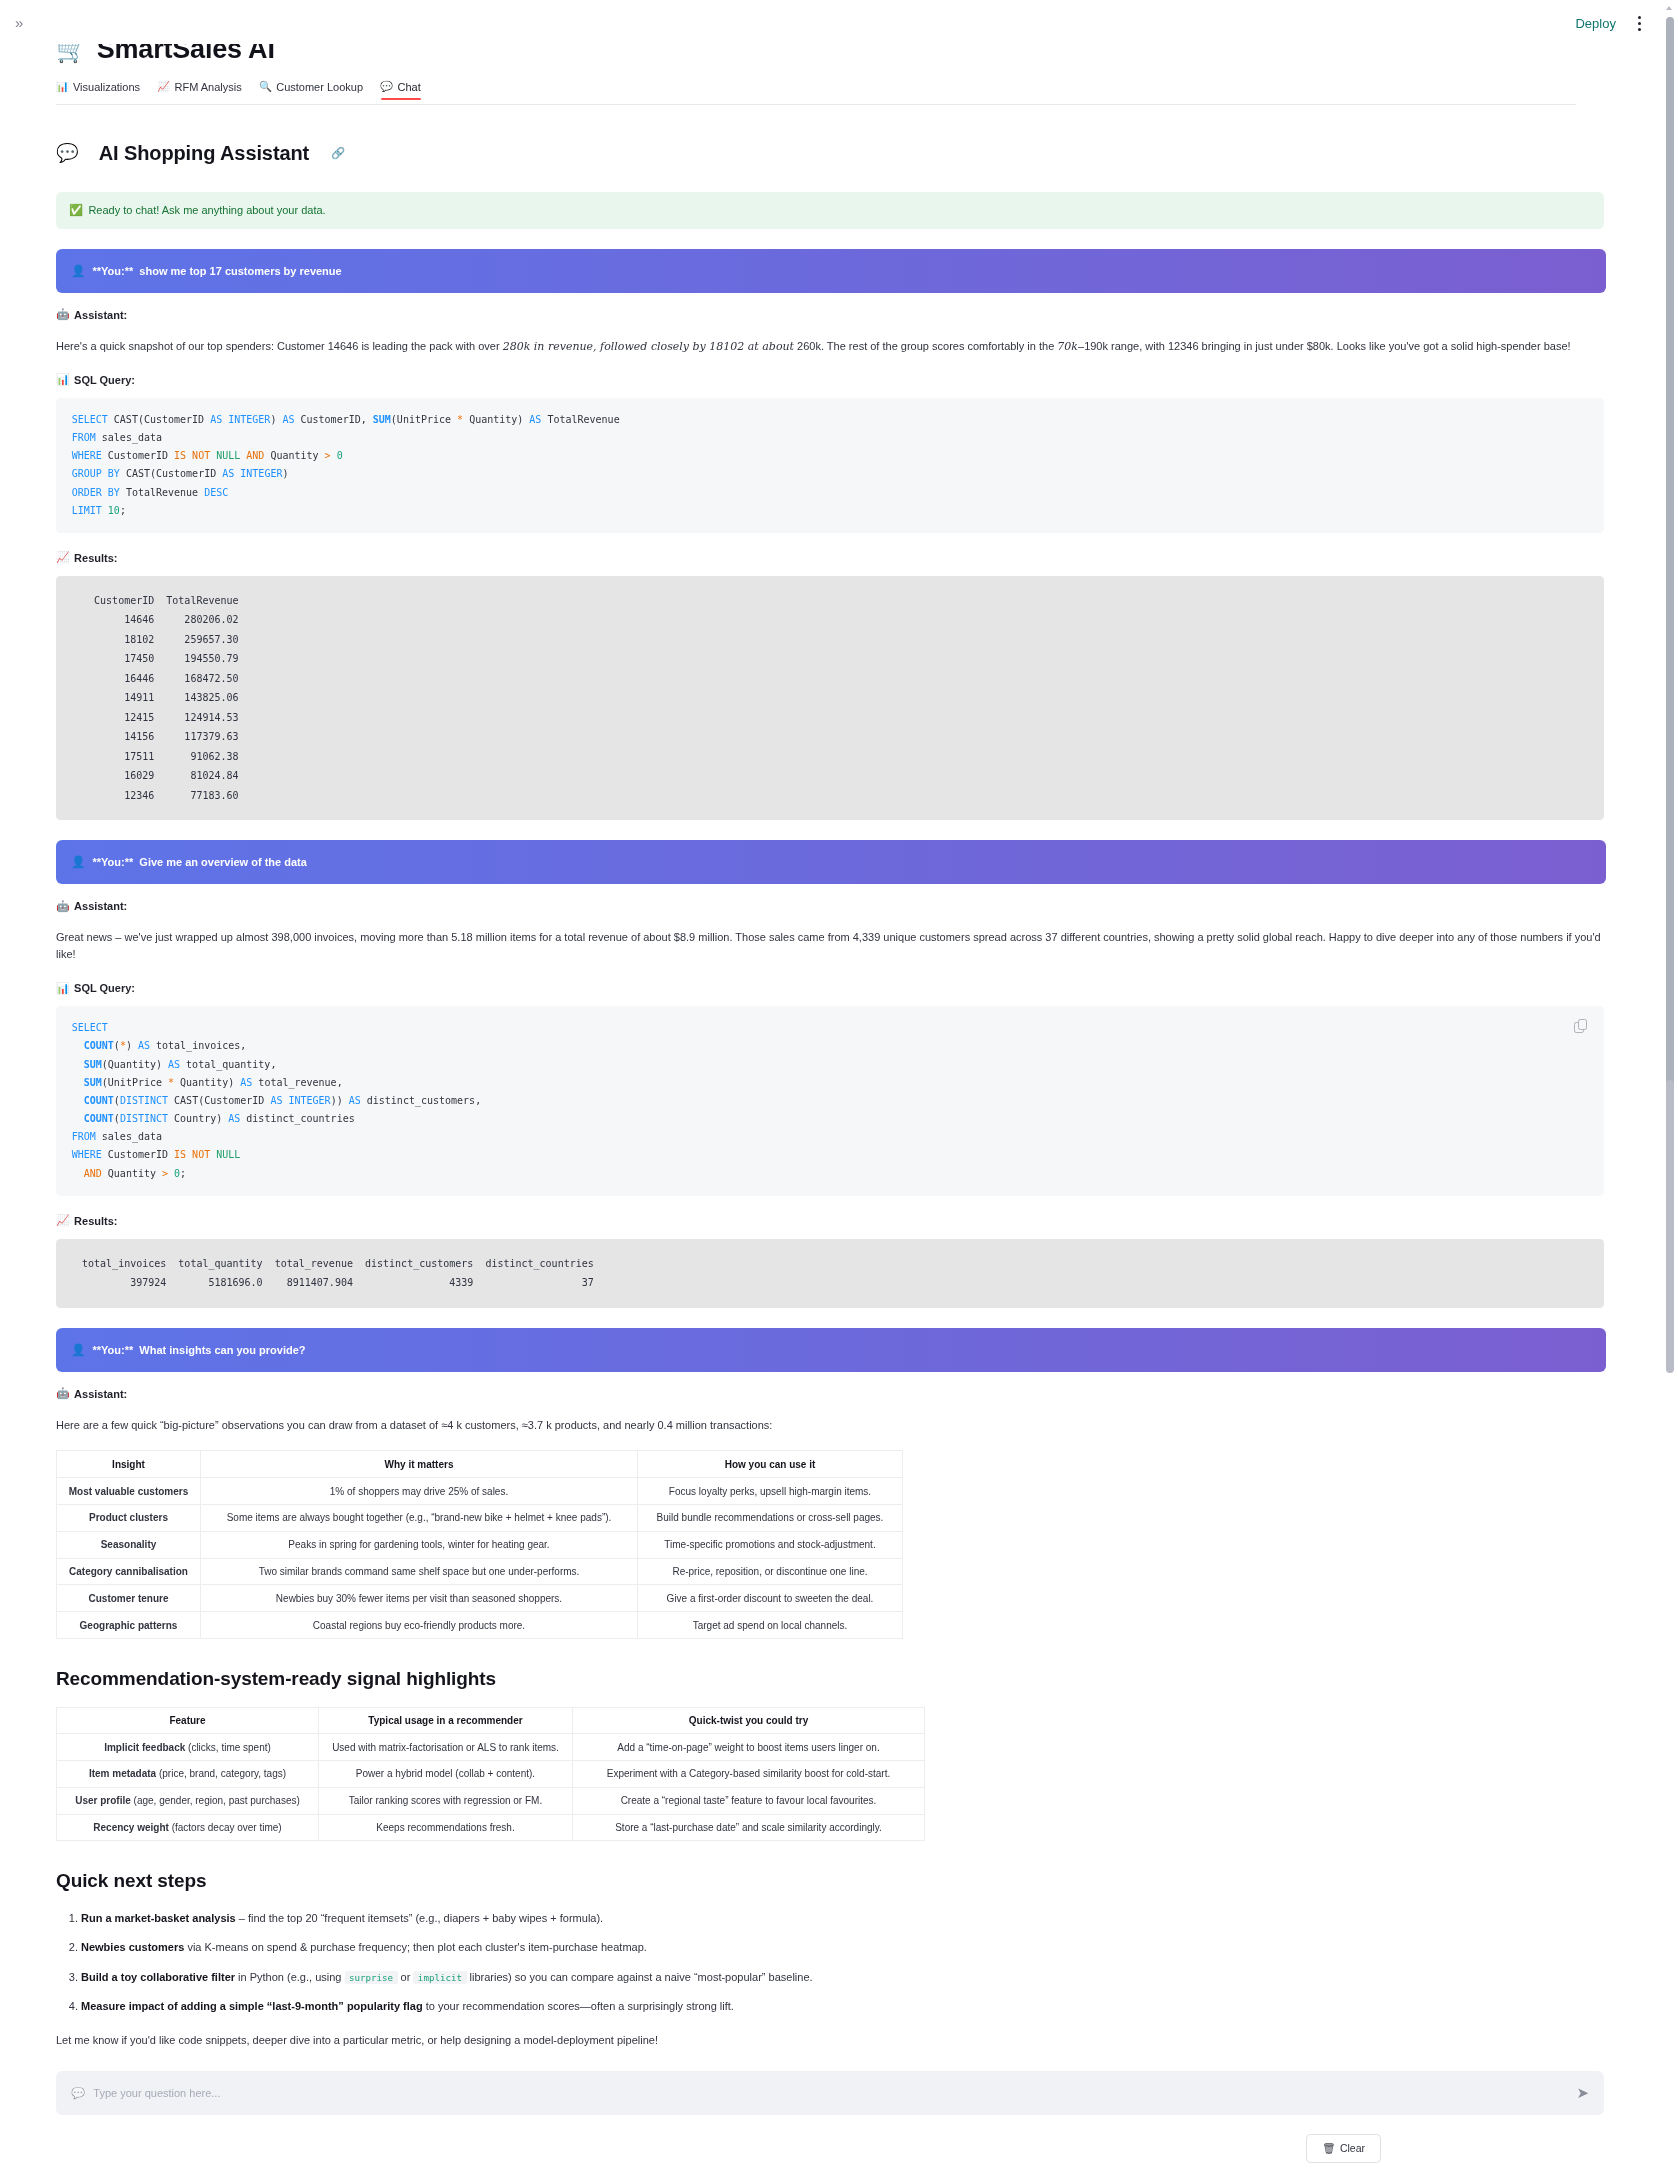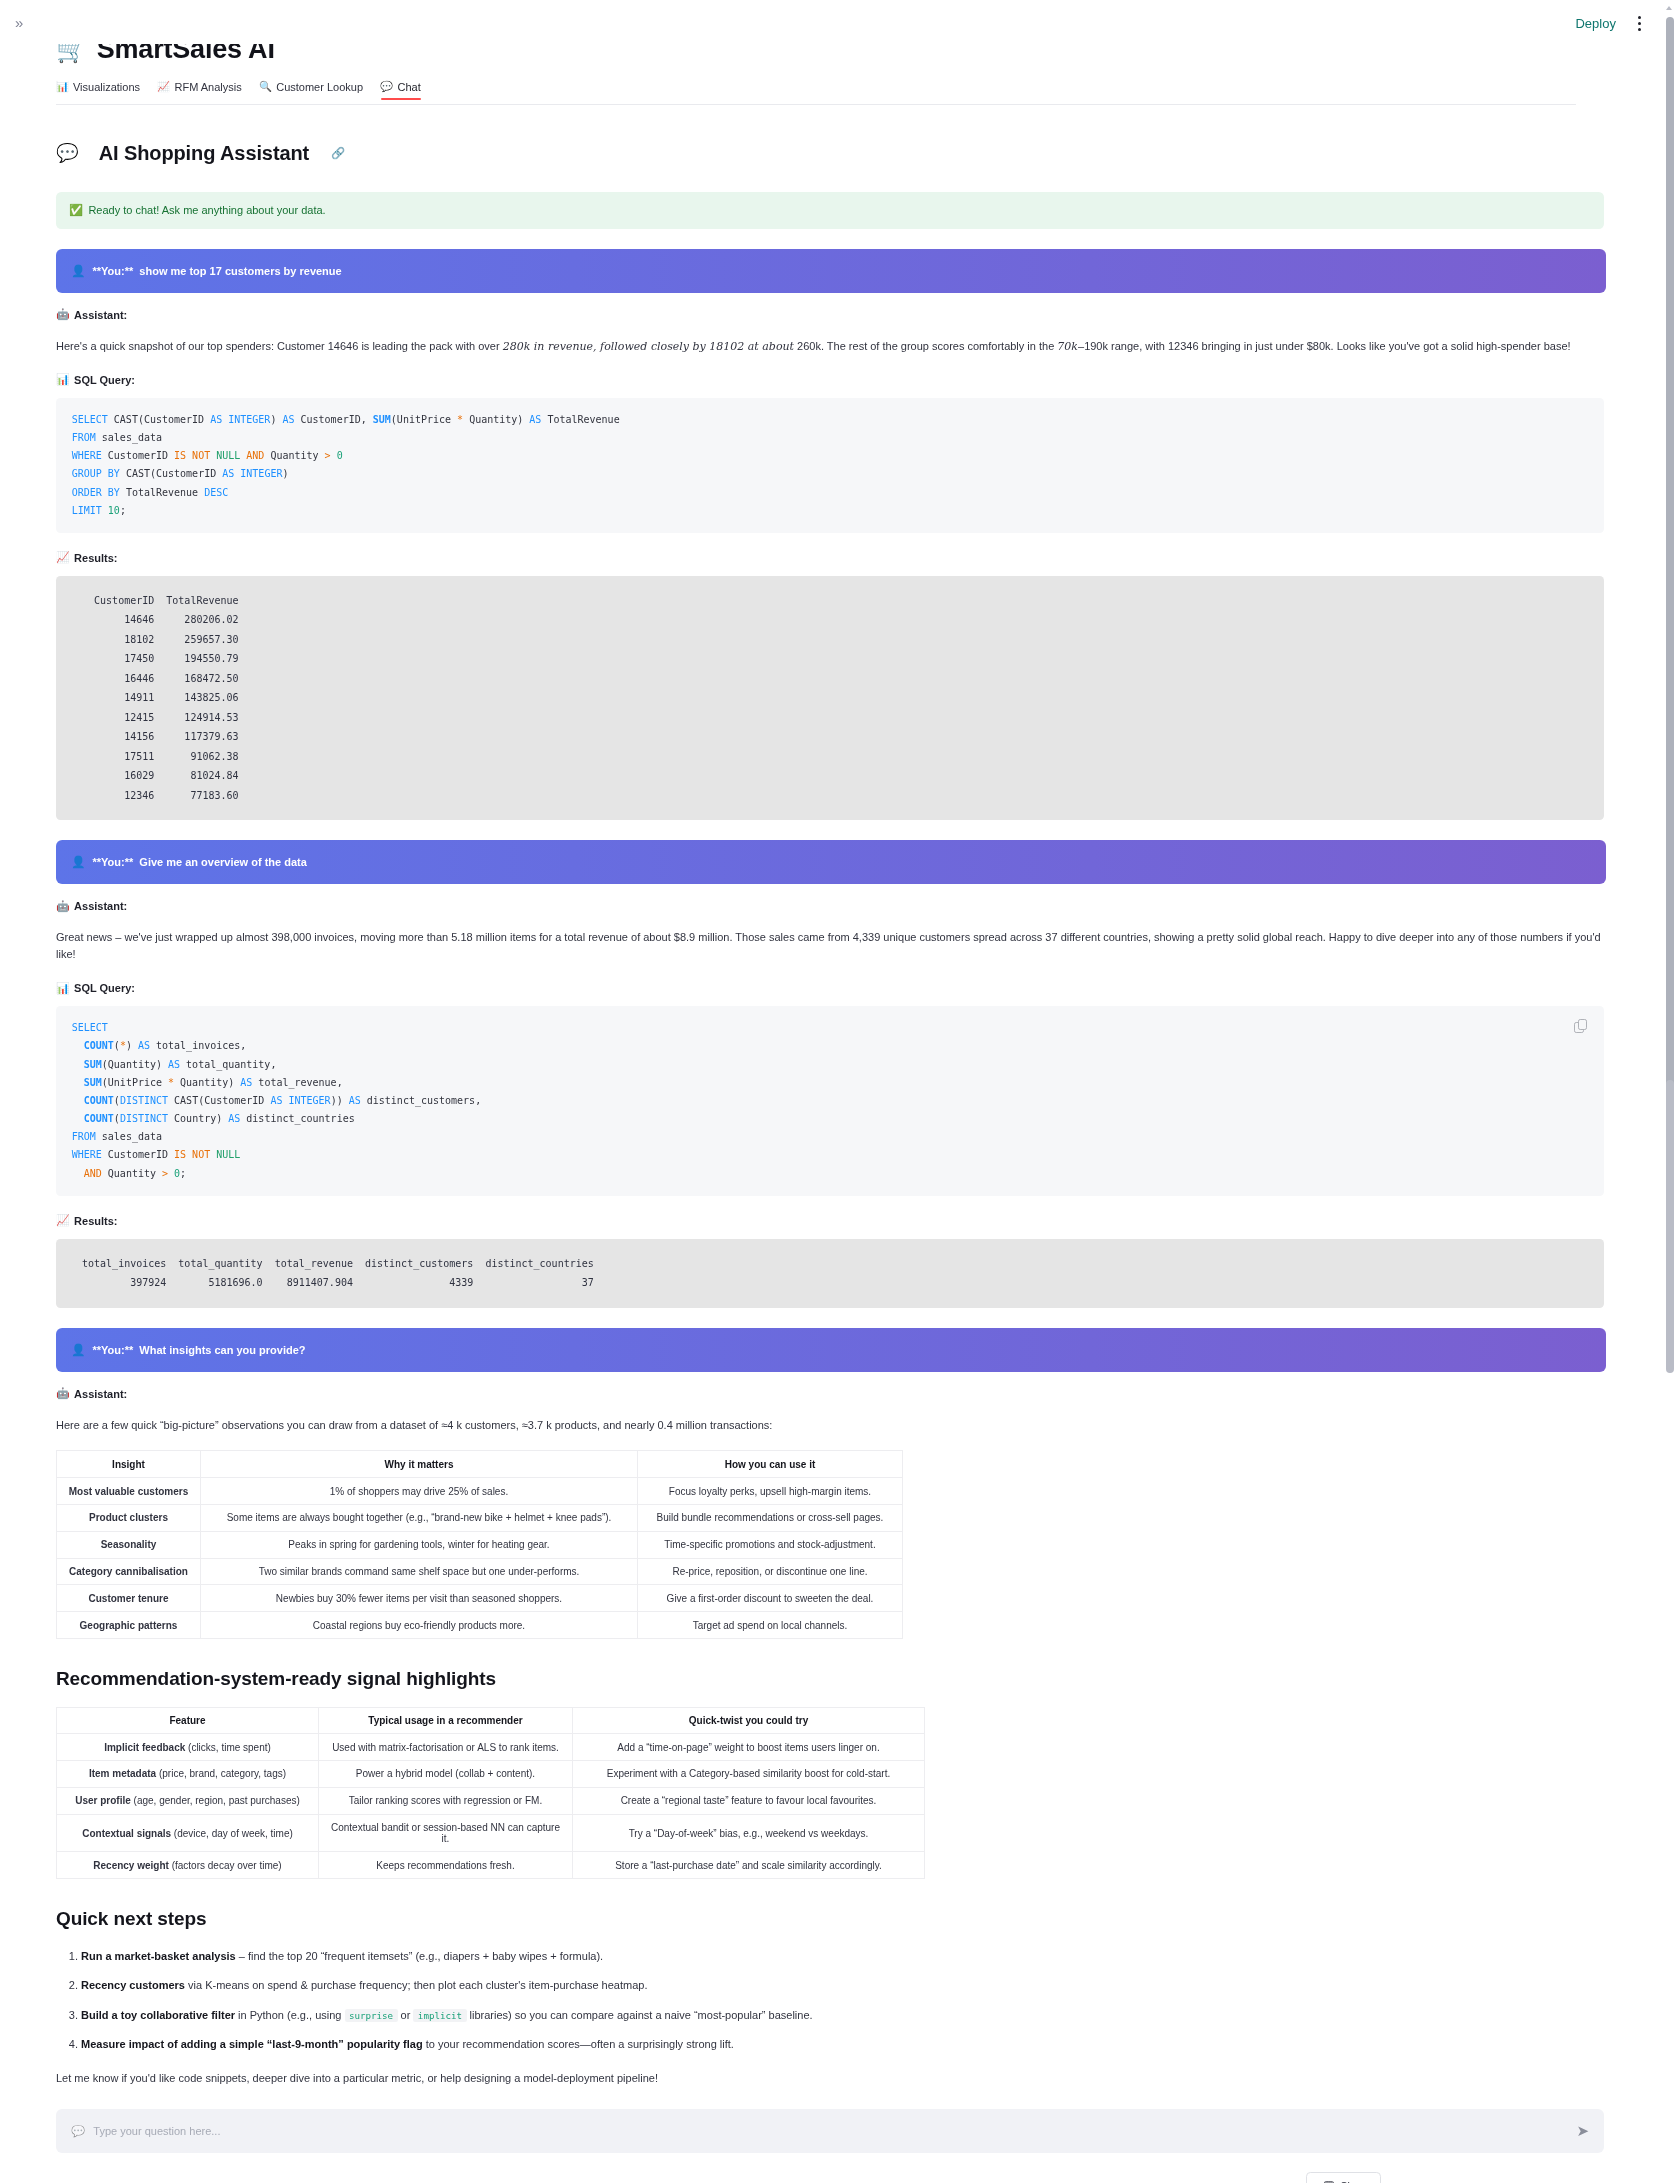--- a/index.html
+++ b/index.html
@@ -399,37 +399,32 @@
           <td><b>Item metadata</b><span> (price, brand, category, tags)</span></td>
           <td>Power a hybrid model (collab + content).</td>
           <td>Experiment with a Category-based similarity boost for cold-start.</td>
         </tr>
         <tr>
           <td><b>User profile</b><span> (age, gender, region, past purchases)</span></td>
           <td>Tailor ranking scores with regression or FM.</td>
           <td>Create a “regional taste” feature to favour local favourites.</td>
         </tr>
         <tr>
-          <td><b>Contextual signals</b><span> (device, day of week, time)</span></td>
-          <td>Contextual bandit or session-based NN can capture it.</td>
-          <td>Try a “Day-of-week” bias, e.g., weekend vs weekdays.</td>
-        </tr>
-        <tr>
           <td><b>Recency weight</b><span> (factors decay over time)</span></td>
           <td>Keeps recommendations fresh.</td>
           <td>Store a “last-purchase date” and scale similarity accordingly.</td>
         </tr>
       </tbody>
     </table>
 
     <h3 class="md-h3">Quick next steps</h3>
 
     <ol class="steps">
       <li><b>Run a market-basket analysis</b><span> – find the top 20 “frequent itemsets” (e.g., diapers + baby wipes + formula).</span></li>
-      <li><b>Recency customers</b><span> via K-means on spend &amp; purchase frequency; then plot each cluster's item-purchase heatmap.</span></li>
+      <li><b>Newbies customers</b><span> via K-means on spend &amp; purchase frequency; then plot each cluster's item-purchase heatmap.</span></li>
       <li><b>Build a toy collaborative filter</b><span> in Python (e.g., using </span><code class="inline">surprise</code><span> or </span><code class="inline">implicit</code><span> libraries) so you can compare against a naive “most-popular” baseline.</span></li>
       <li><b>Measure impact of adding a simple “last-9-month” popularity flag</b><span> to your recommendation scores—often a surprisingly strong lift.</span></li>
     </ol>
 
     <div class="closing">Let me know if you'd like code snippets, deeper dive into a particular metric, or help designing a model-deployment pipeline!</div>
 
     <div class="chat-input">
       <span class="bub">💬</span>
       <input type="text" placeholder="Type your question here..." style="">
       <span class="send-ico">➤</span>

